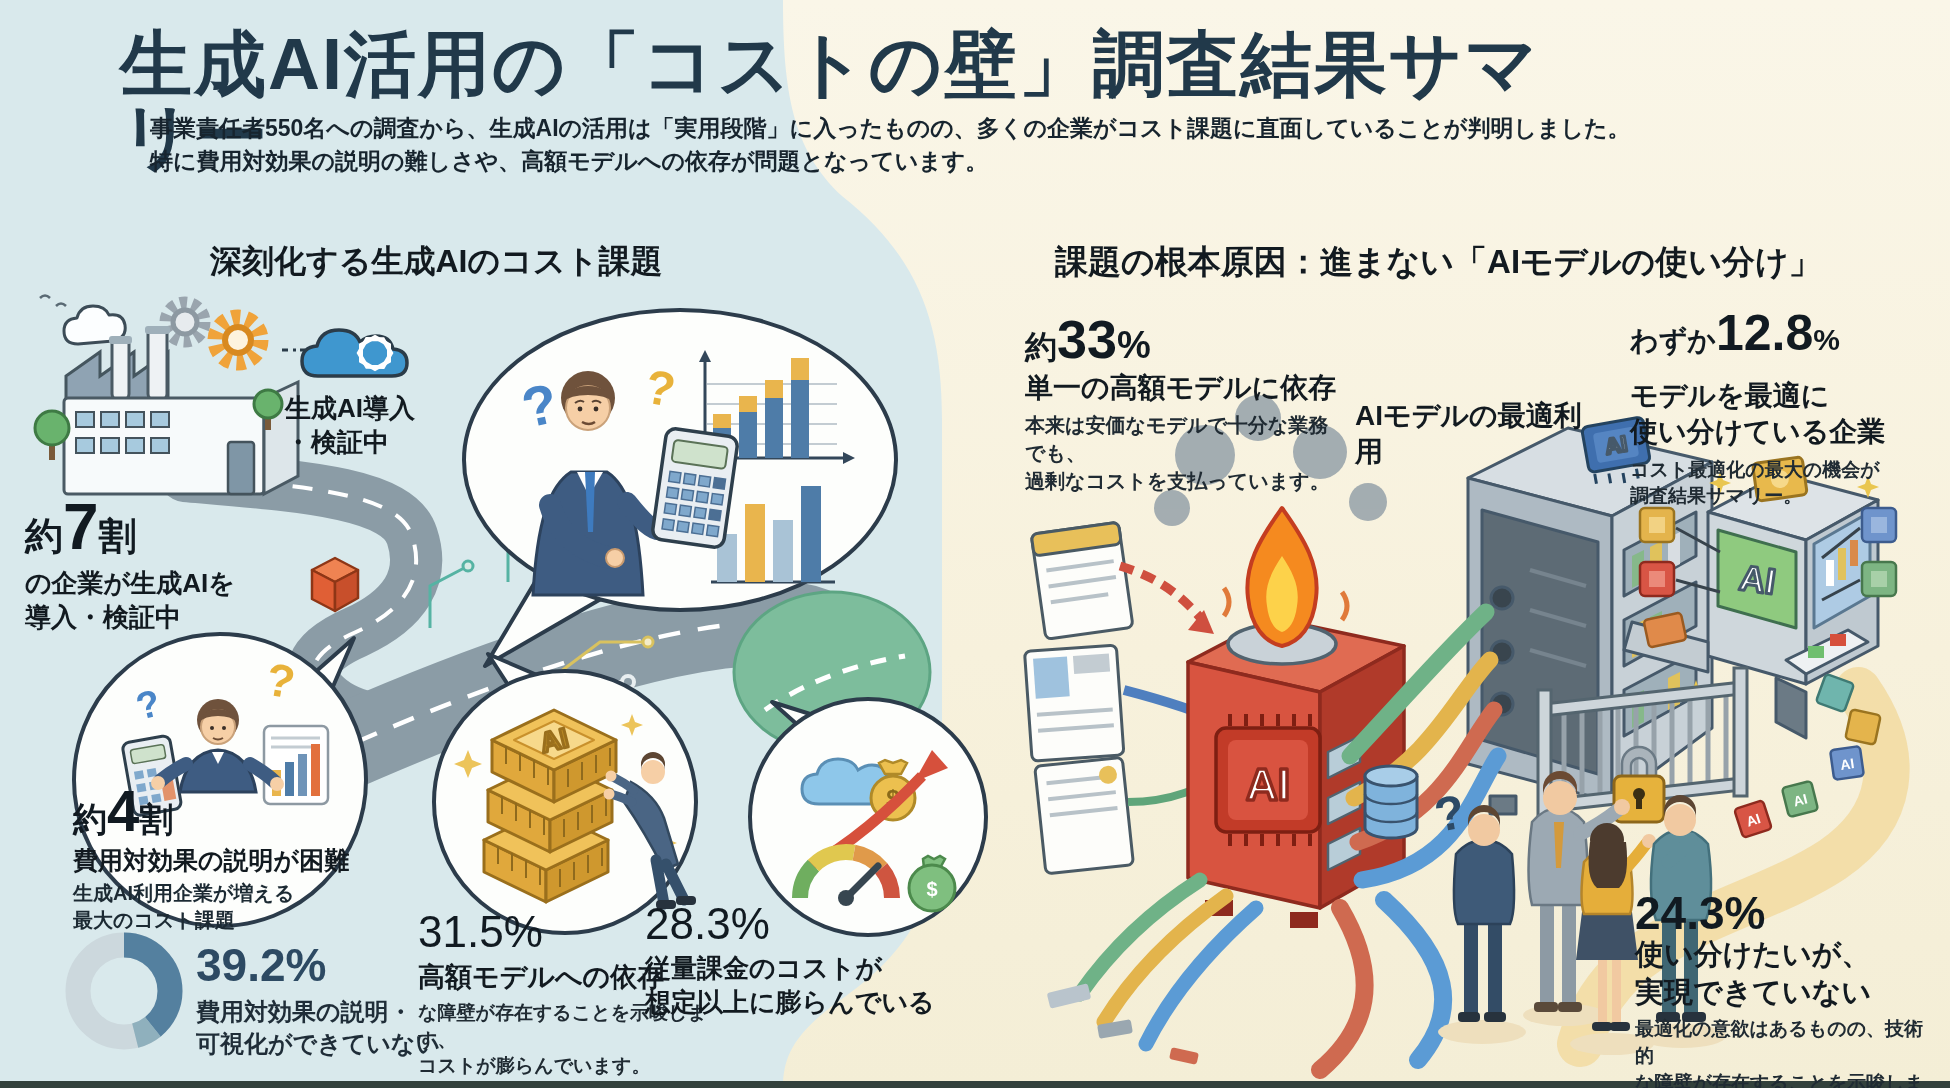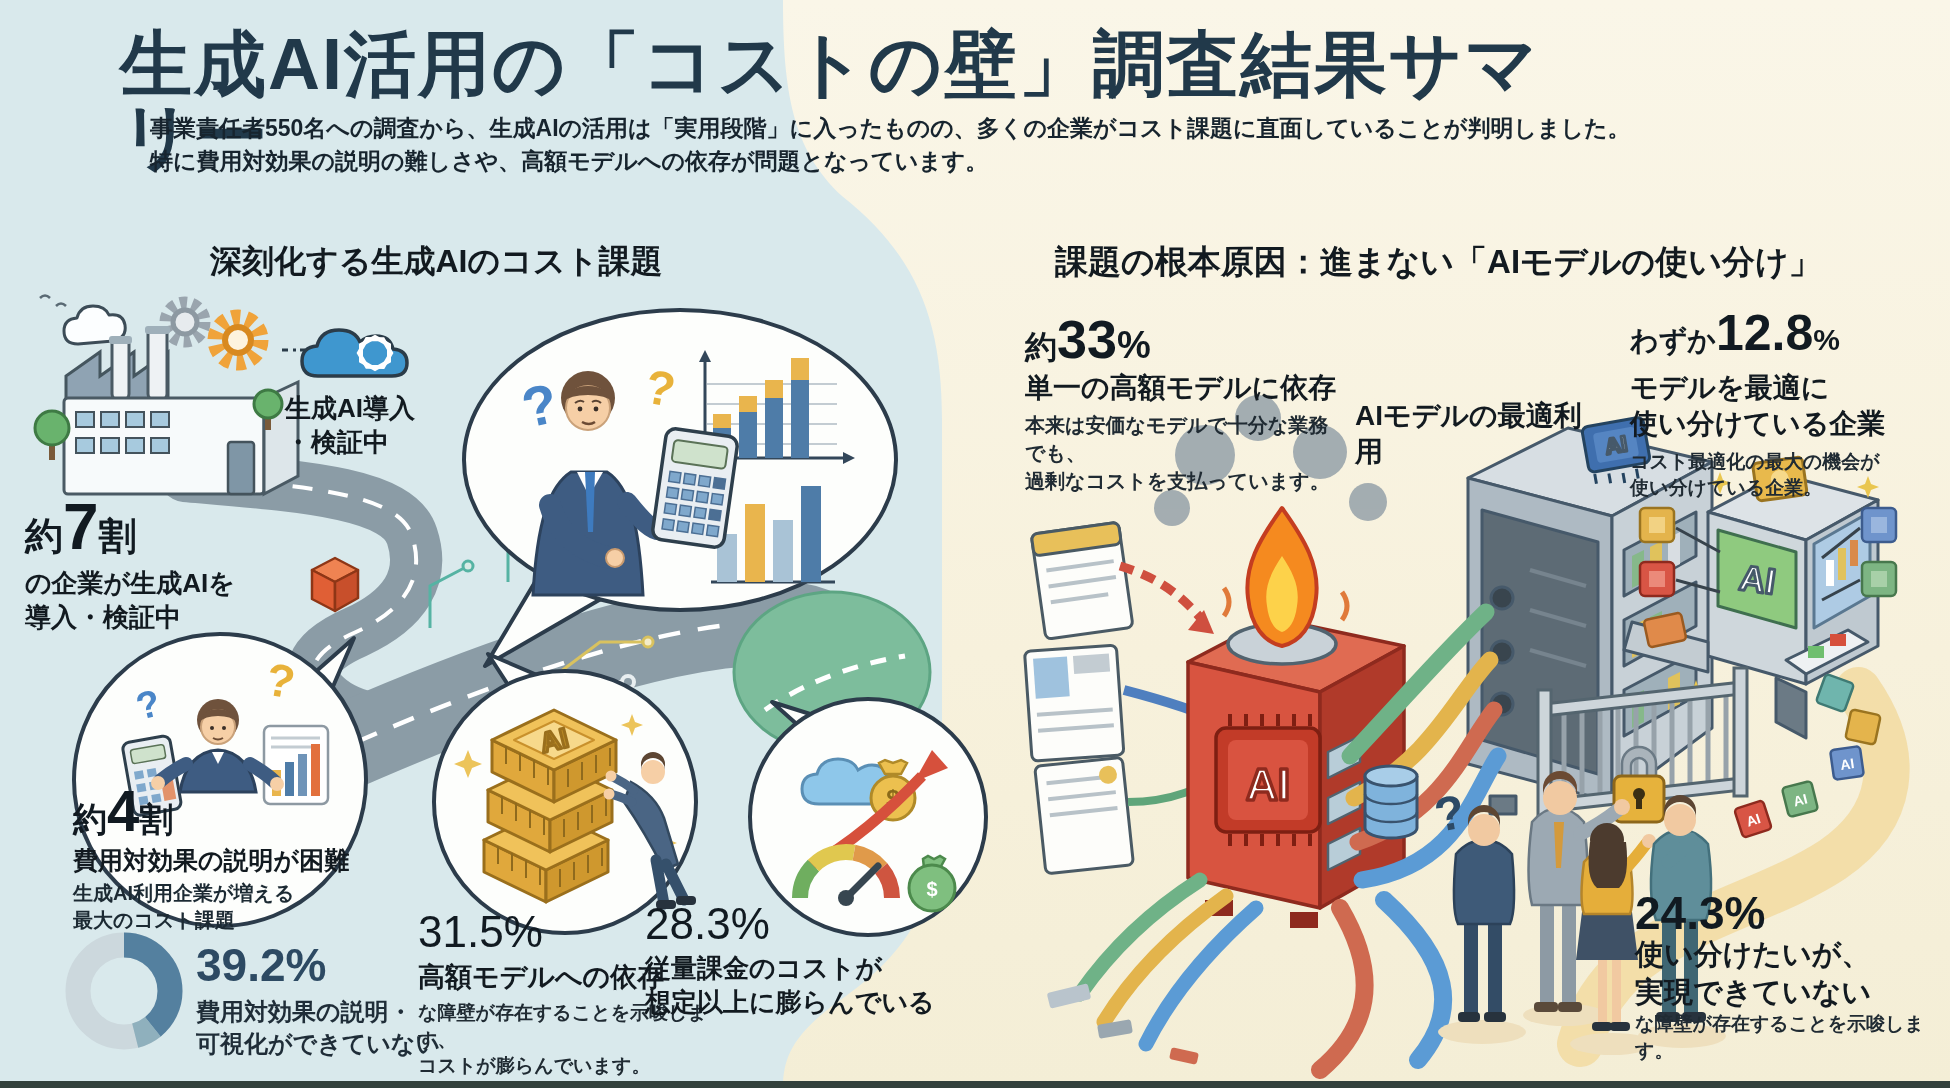--- a/index.html
+++ b/index.html
@@ -677,27 +677,28 @@
     <div class="cap" style="margin-top:5px;font-size:20px">本来は安価なモデルで十分な業務でも、</div>
     <div class="cap" style="font-size:20px">過剰なコストを支払っています。</div>
   </div>
 
   <div class="abs ctr lbl" style="left:1355px;top:398px;width:240px;font-size:28px;z-index:3">AIモデルの最適利用</div>
 
   <div class="abs ctr" style="left:1630px;top:308px;width:295px;z-index:3">
     <div class="stat-big stat-wz">
       <span class="sm">わずか</span><span class="lg">12.8</span><span class="pc">%</span>
     </div>
-    <div class="lbl" style="font-size:28px;margin-top:12px">モデルを最適に</div>
+    <div class="lbl" style="font-size:28px;margin-top:20px">モデルを最適に</div>
     <div class="lbl" style="font-size:28px">使い分けている企業</div>
     <div class="cap" style="margin-top:6px;font-weight:700">コスト最適化の最大の機会が</div>
-    <div class="cap" style="font-weight:700">使い分けている企業。</div>
+    <div class="cap" style="font-weight:700">調査結果サマリー。</div>
   </div>
 
   <div class="abs ctr" style="left:1635px;top:890px;width:295px;z-index:3">
     <div class="pct-lg">24.3%</div>
     <div class="lbl" style="font-size:29px;margin-top:0">使い分けたいが、</div>
     <div class="lbl" style="font-size:29px">実現できていない</div>
+    <div class="cap" style="margin-top:5px">最適化の意欲はあるものの、技術的</div>
     <div class="cap">な障壁が存在することを示唆します。</div>
   </div>
 
   <div class="abs bottom-strip"></div>
 </div>
 
 </body></html>

